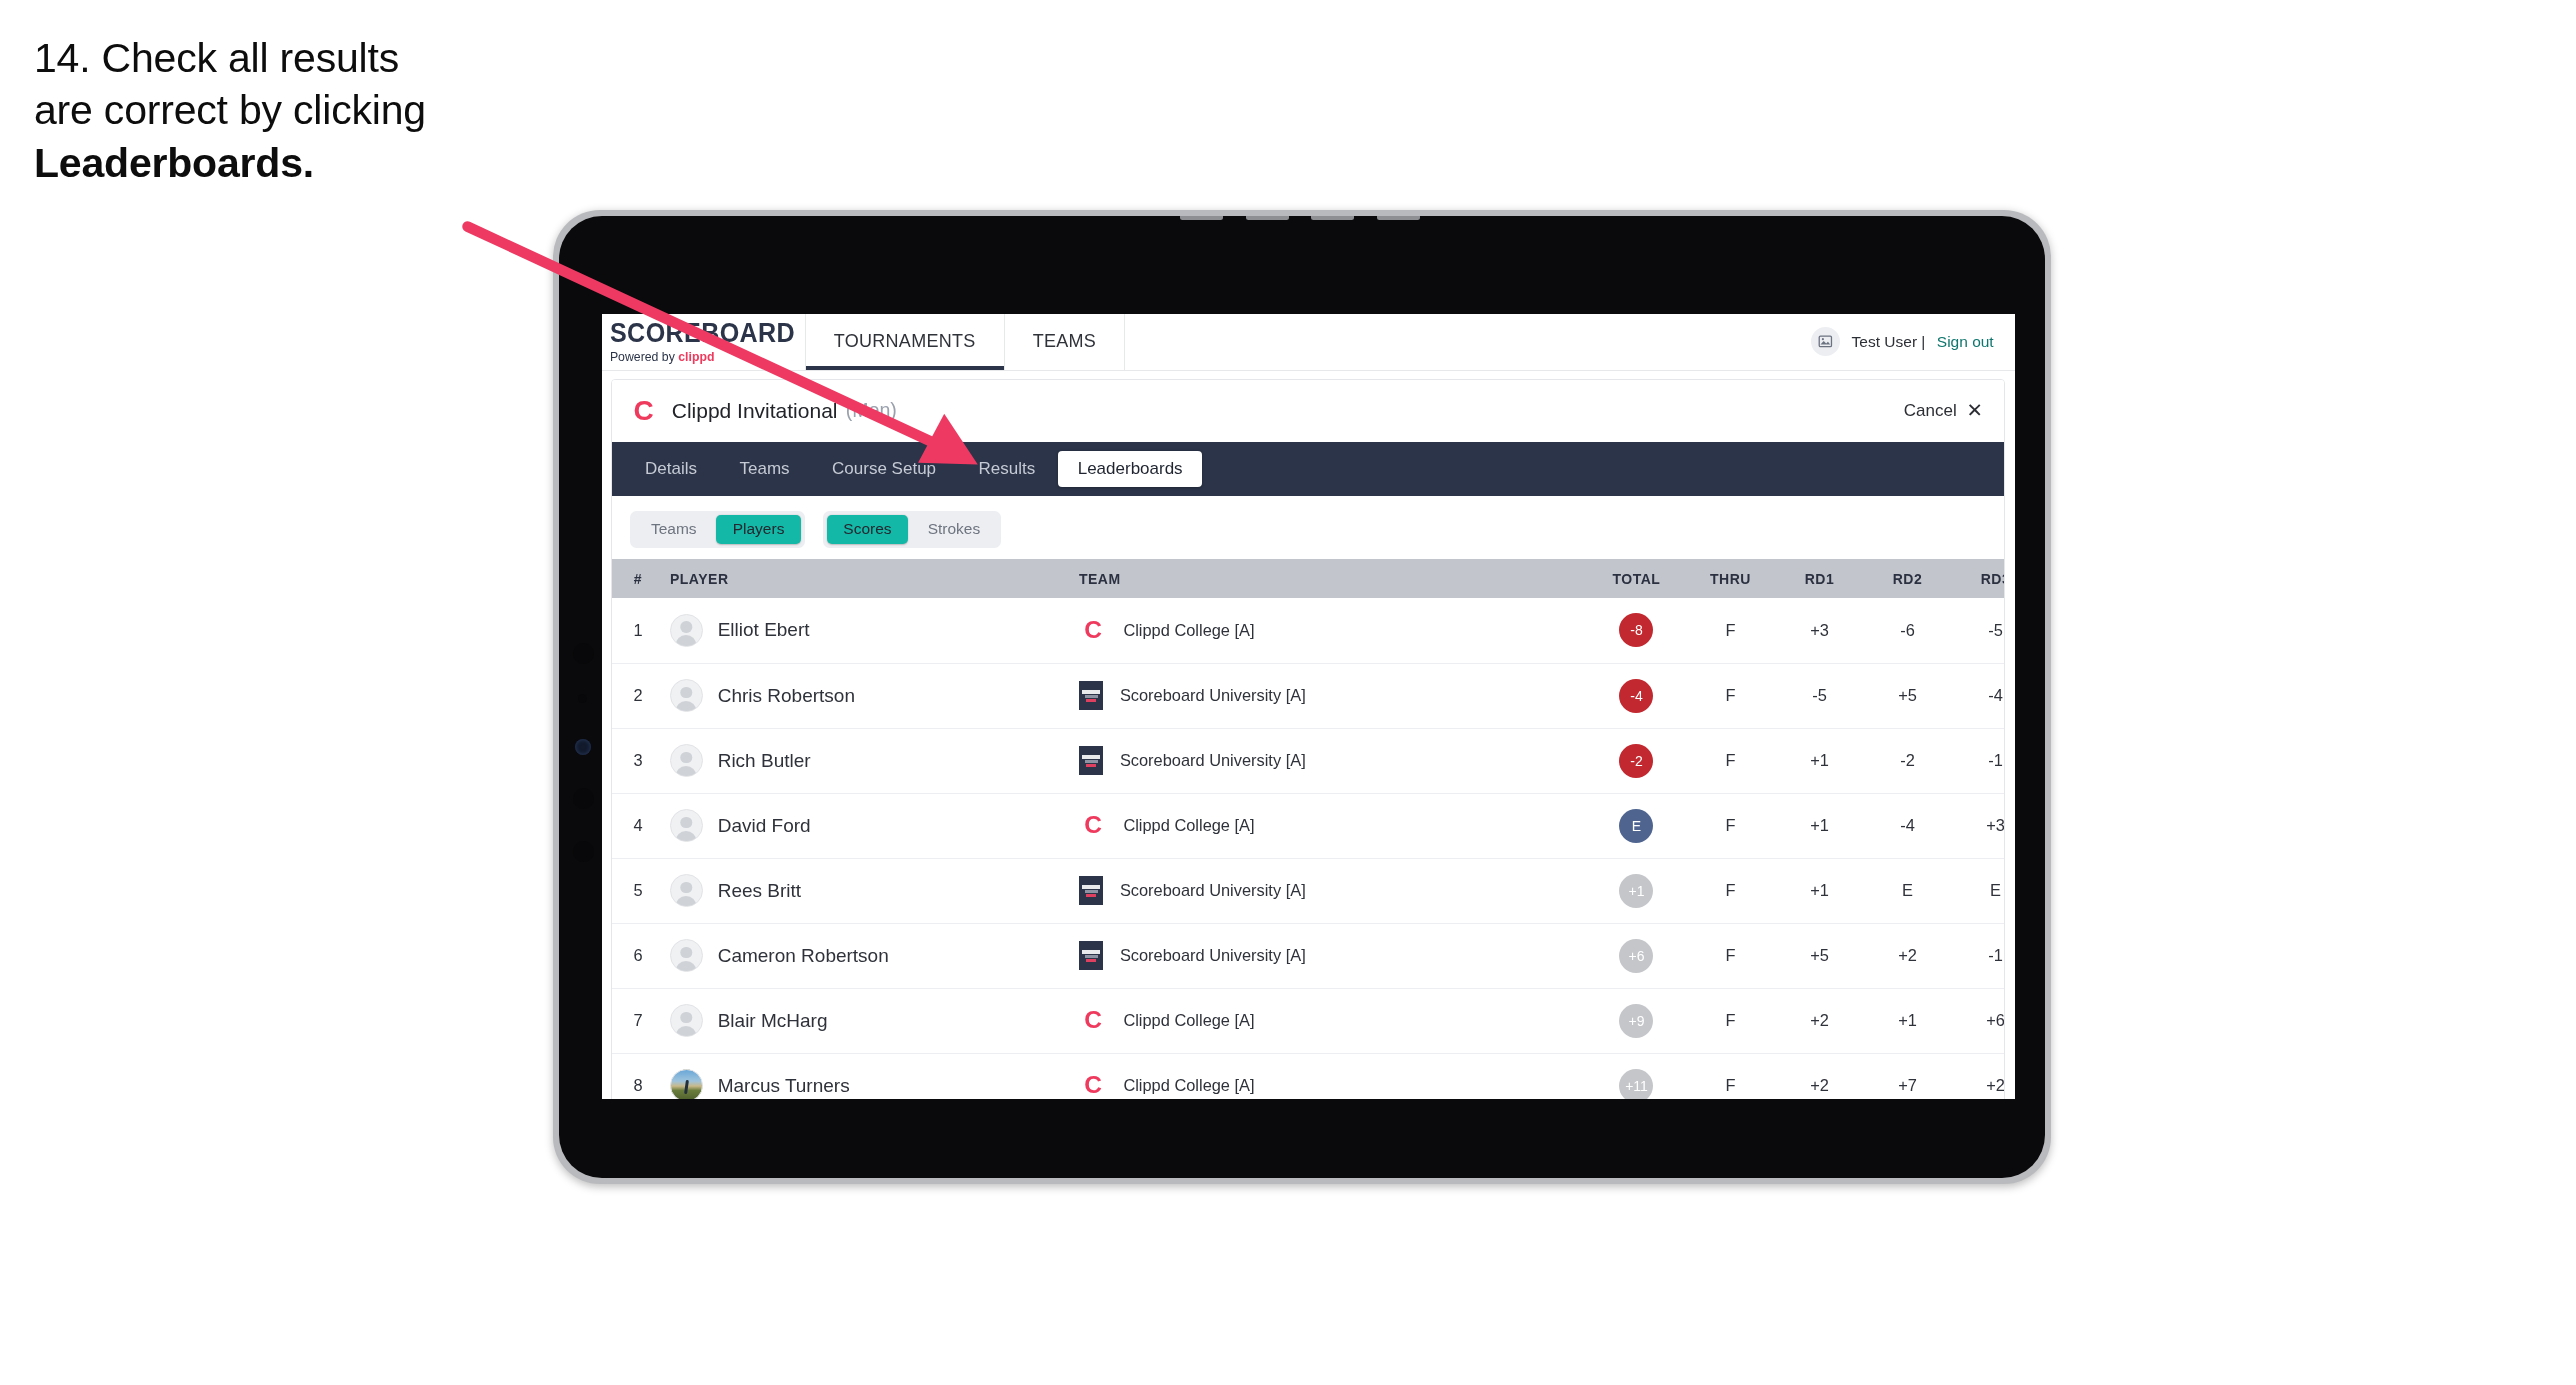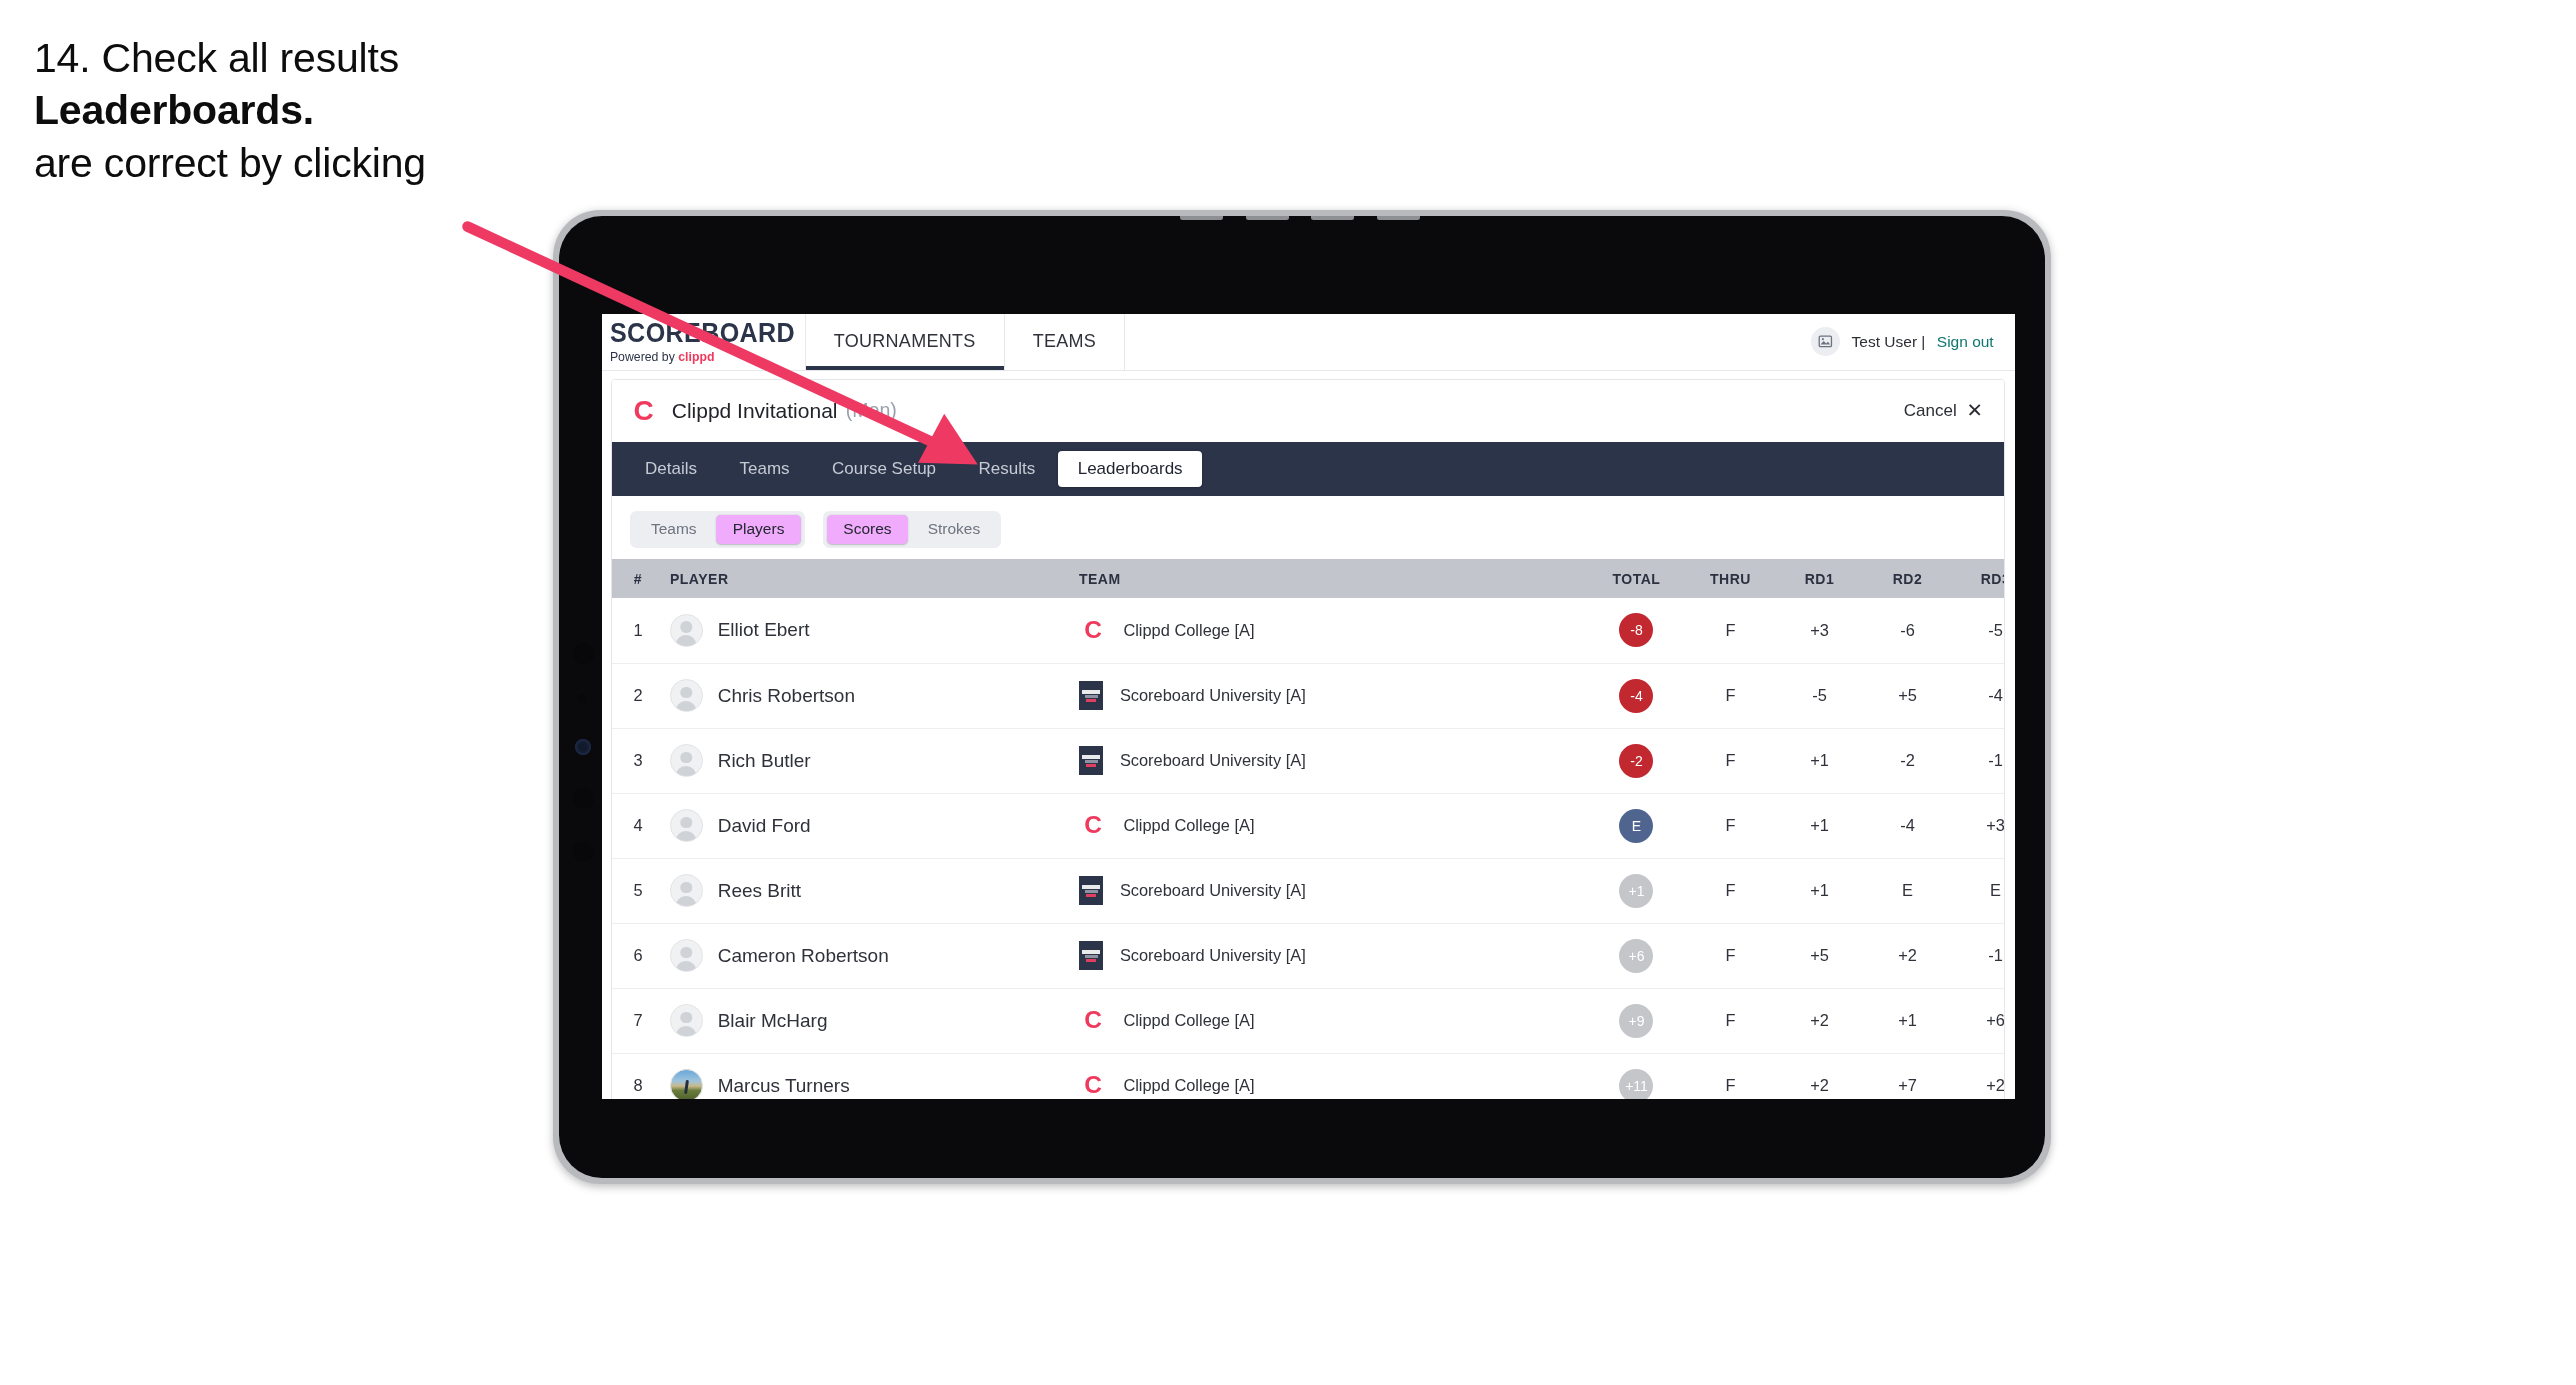--- a/index.html
+++ b/index.html
@@ -125,21 +125,21 @@
   }
   .tab.active { background:#fff; color:#1f2430; font-weight: normal; box-shadow: 0 0.8px 2.5px rgba(0,0,0,.25); }
 
   
   .filters { display:flex; gap: 18px; padding: 14.7px 18px 11.4px 18px; background:#fff; }
   .seg { background:#eceef1; border-radius:6.5px; padding:4.1px; display:flex; gap:3.3px; }
   .seg-item {
     padding: 0 16.4px; height: 29px; display:flex; align-items:center;
     font-size:15.5px; color:#6e7480; border-radius:4.9px; cursor:pointer;
   }
-  .seg-item.active { background:#f0abfc; color:#232730; box-shadow: 0 0.8px 1.6px rgba(0,0,0,.22); }
+  .seg-item.active { background:#14b8a6; color:#232730; box-shadow: 0 0.8px 1.6px rgba(0,0,0,.22); }
 
   
   table.lb { width:100%; border-collapse: collapse; table-layout: fixed; }
   table.lb thead th {
     background:#c2c6cc; color:#2c3142; font-size:14px; font-weight:bold;
     letter-spacing:0.5px; text-align:left; height: 39px; padding: 0 6.5px;
   }
   table.lb thead th.num { text-align:center; }
   table.lb tbody td {
     height: 65px; border-bottom:0.8px solid #eceef1; font-size: 16.4px; color:#2f323a;
@@ -194,22 +194,22 @@
   .badge.blue { background:#4f6590; }
   .badge.gray { background:#c4c6c9; }
 </style>
 </head>
 <body>
 
 <div class="stage">
 
   <div class="instruction">
     <span class="line">14. Check all results</span>
+    <span class="line">are correct by clicking</span>
     <span class="line bold">Leaderboards.</span>
-    <span class="line">are correct by clicking</span>
   </div>
 
   <div class="tablet">
     <div class="tablet-inner">
       <span class="speaker sp1"></span>
       <span class="speaker sp2"></span>
       <span class="speaker sp3"></span>
       <span class="speaker sp4"></span>
       <span class="sensor s1"></span>
       <span class="sensor s2"></span>

